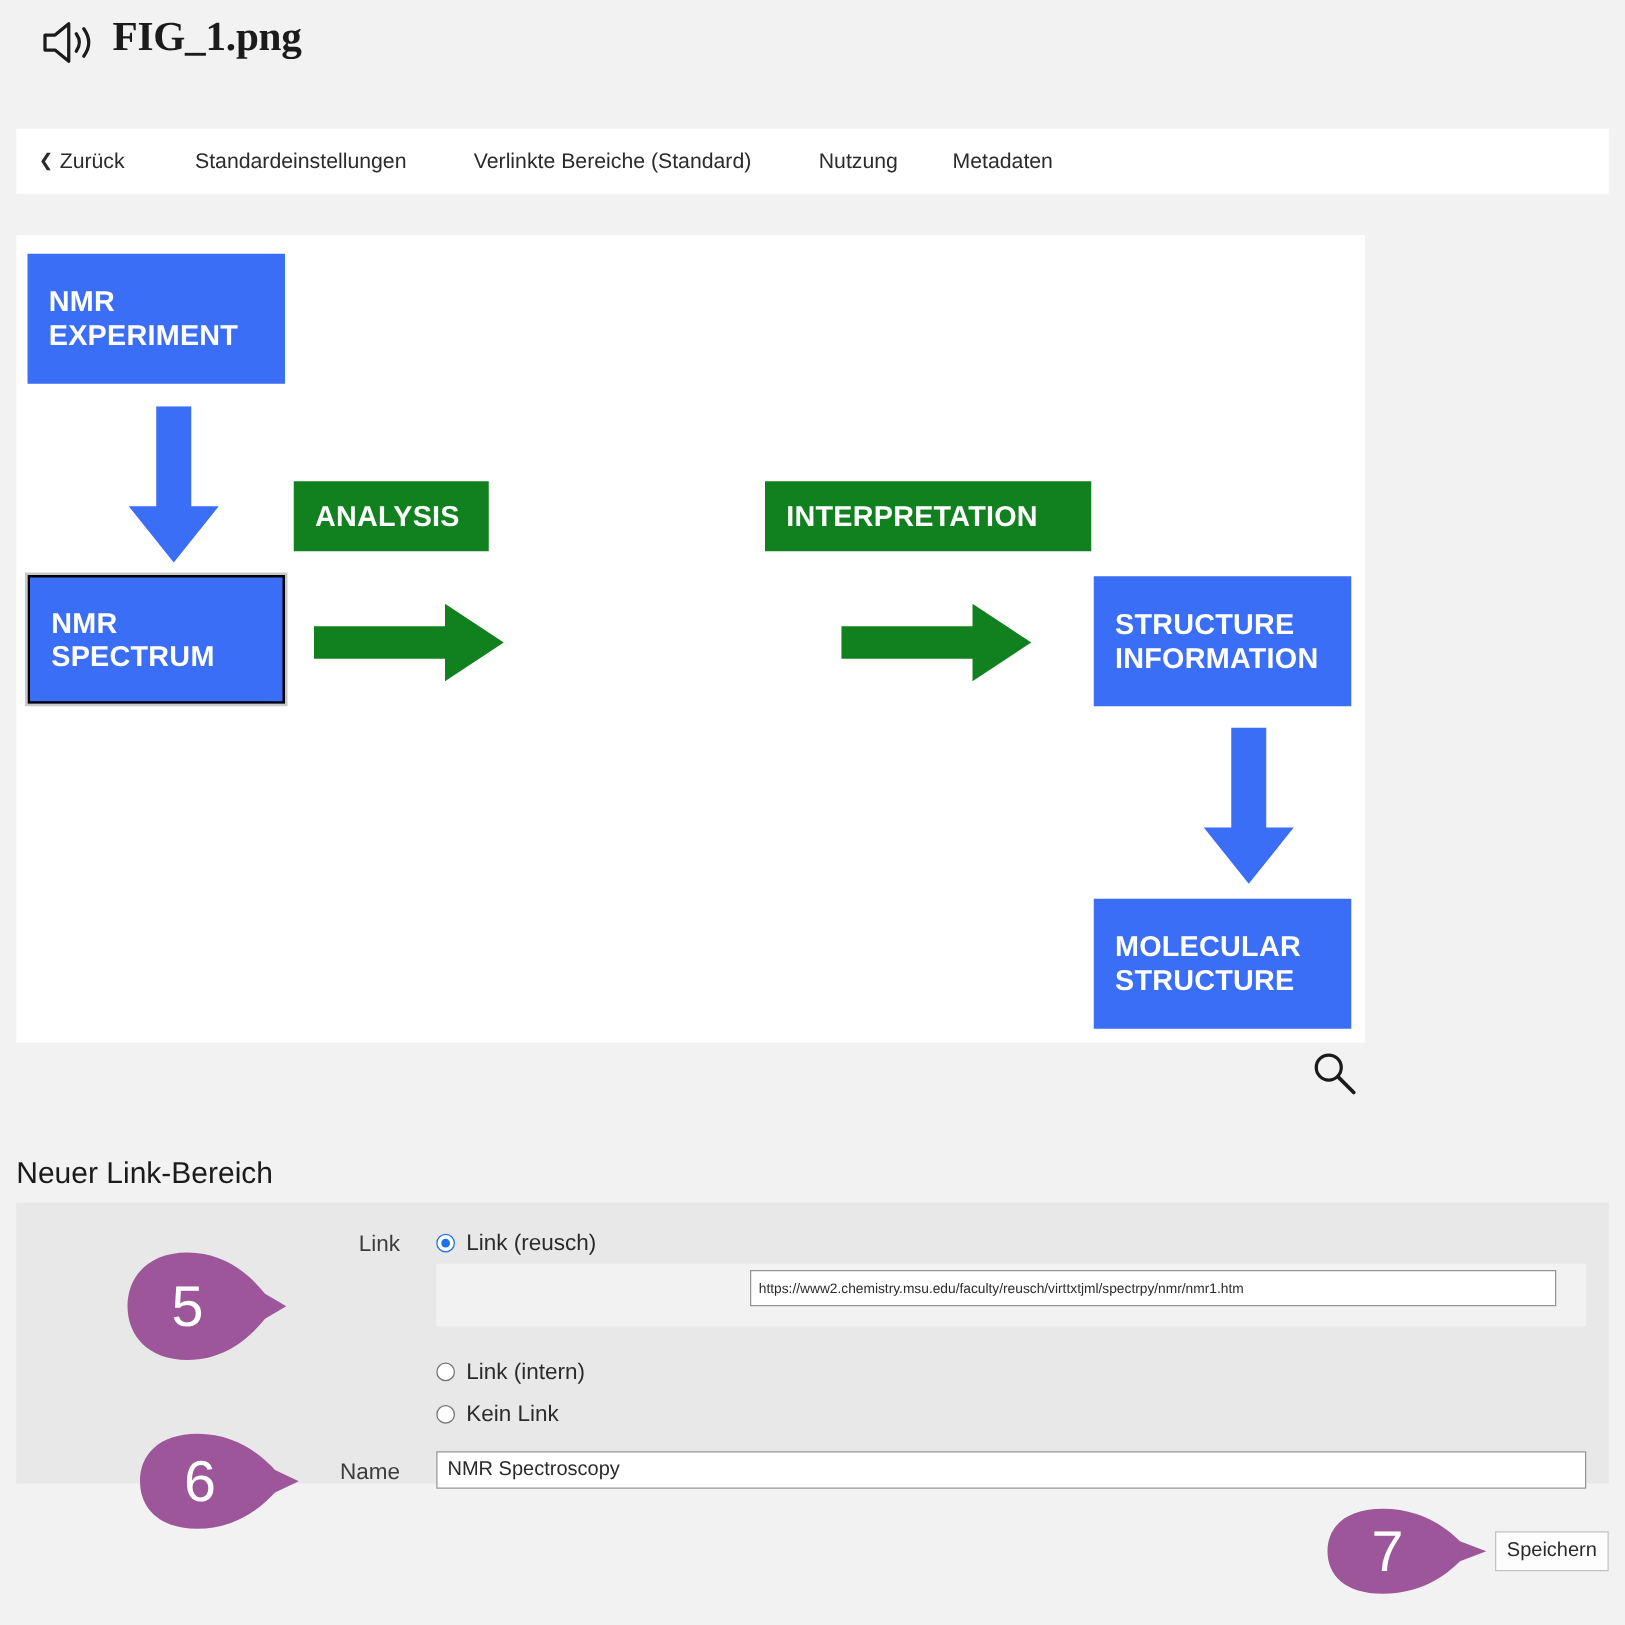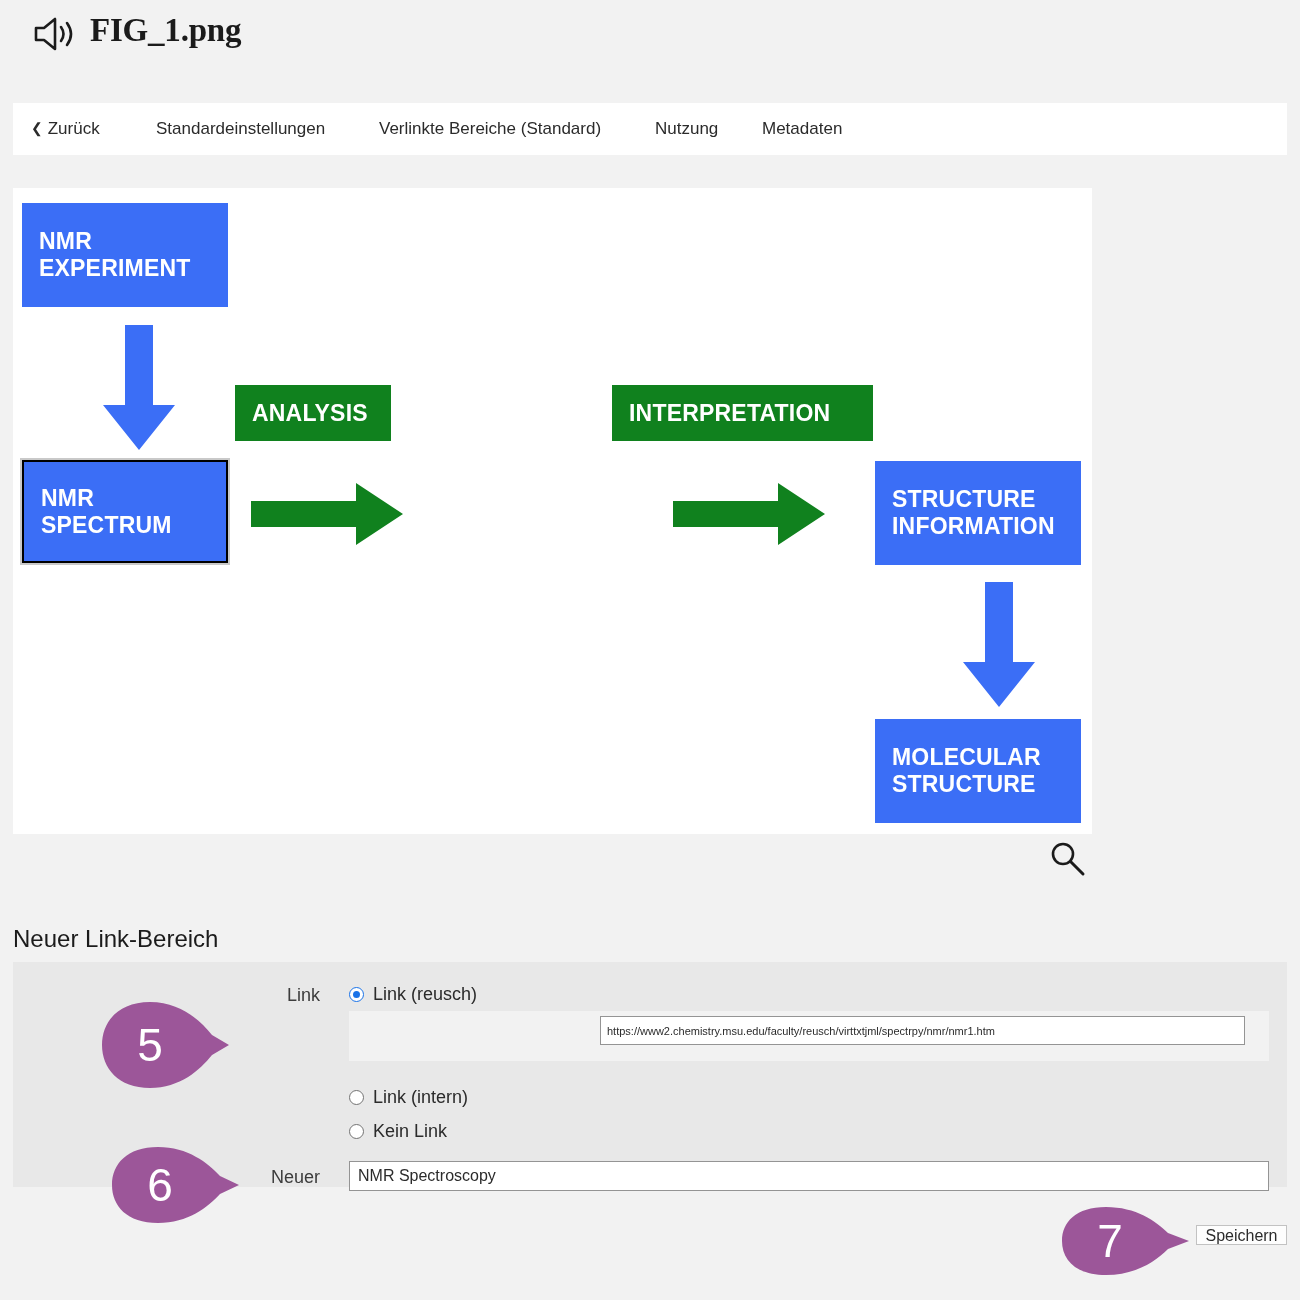--- a/index.html
+++ b/index.html
@@ -128,21 +128,21 @@
     font-family:"Liberation Sans", sans-serif;font-size:11px;color:#2b2b2b;
     padding:0 6px;outline:none;
   }
   #name-input{
     position:absolute;left:349px;top:1161px;width:920px;height:30px;
     background:#fff;border:1px solid #949494;box-sizing:border-box;
     font-family:"Liberation Sans", sans-serif;font-size:16px;color:#2b2b2b;
     padding:1px 8px;outline:none;
   }
   #save-button{
-    position:absolute;left:1196px;top:1225px;width:91px;height:20px;
+    position:absolute;left:1196px;top:1225px;width:91px;height:32px;
     background:#fdfdfd;border:1px solid #c2c2c2;box-sizing:border-box;
     font-family:"Liberation Sans", sans-serif;font-size:16px;color:#2b2b2b;
     cursor:pointer;
   }
 
   
   .callout{position:absolute;}
   .callout svg{display:block;}
   .callout .num{
     position:absolute;left:0;top:0;width:100px;height:100%;
@@ -230,21 +230,21 @@
     <line x1="22.5" y1="22.5" x2="35" y2="35" stroke="#1b1b1b" stroke-width="3" stroke-linecap="round"></line>
   </svg>
 </span>
 
 <div id="section-title">Neuer Link-Bereich</div>
 
 <div id="form-panel"></div>
 <div id="footer-panel"></div>
 
 <div class="field-label" id="label-link">Link</div>
-<div class="field-label" id="label-name">Neuer</div>
+<div class="field-label" id="label-name">Name</div>
 
 <div id="url-subpanel"></div>
 
 <div class="radio-row" id="radio-extern">
   <span class="radio checked"></span>
   <span>Link (reusch)</span>
 </div>
 <div class="radio-row" id="radio-intern">
   <span class="radio"></span>
   <span>Link (intern)</span>

